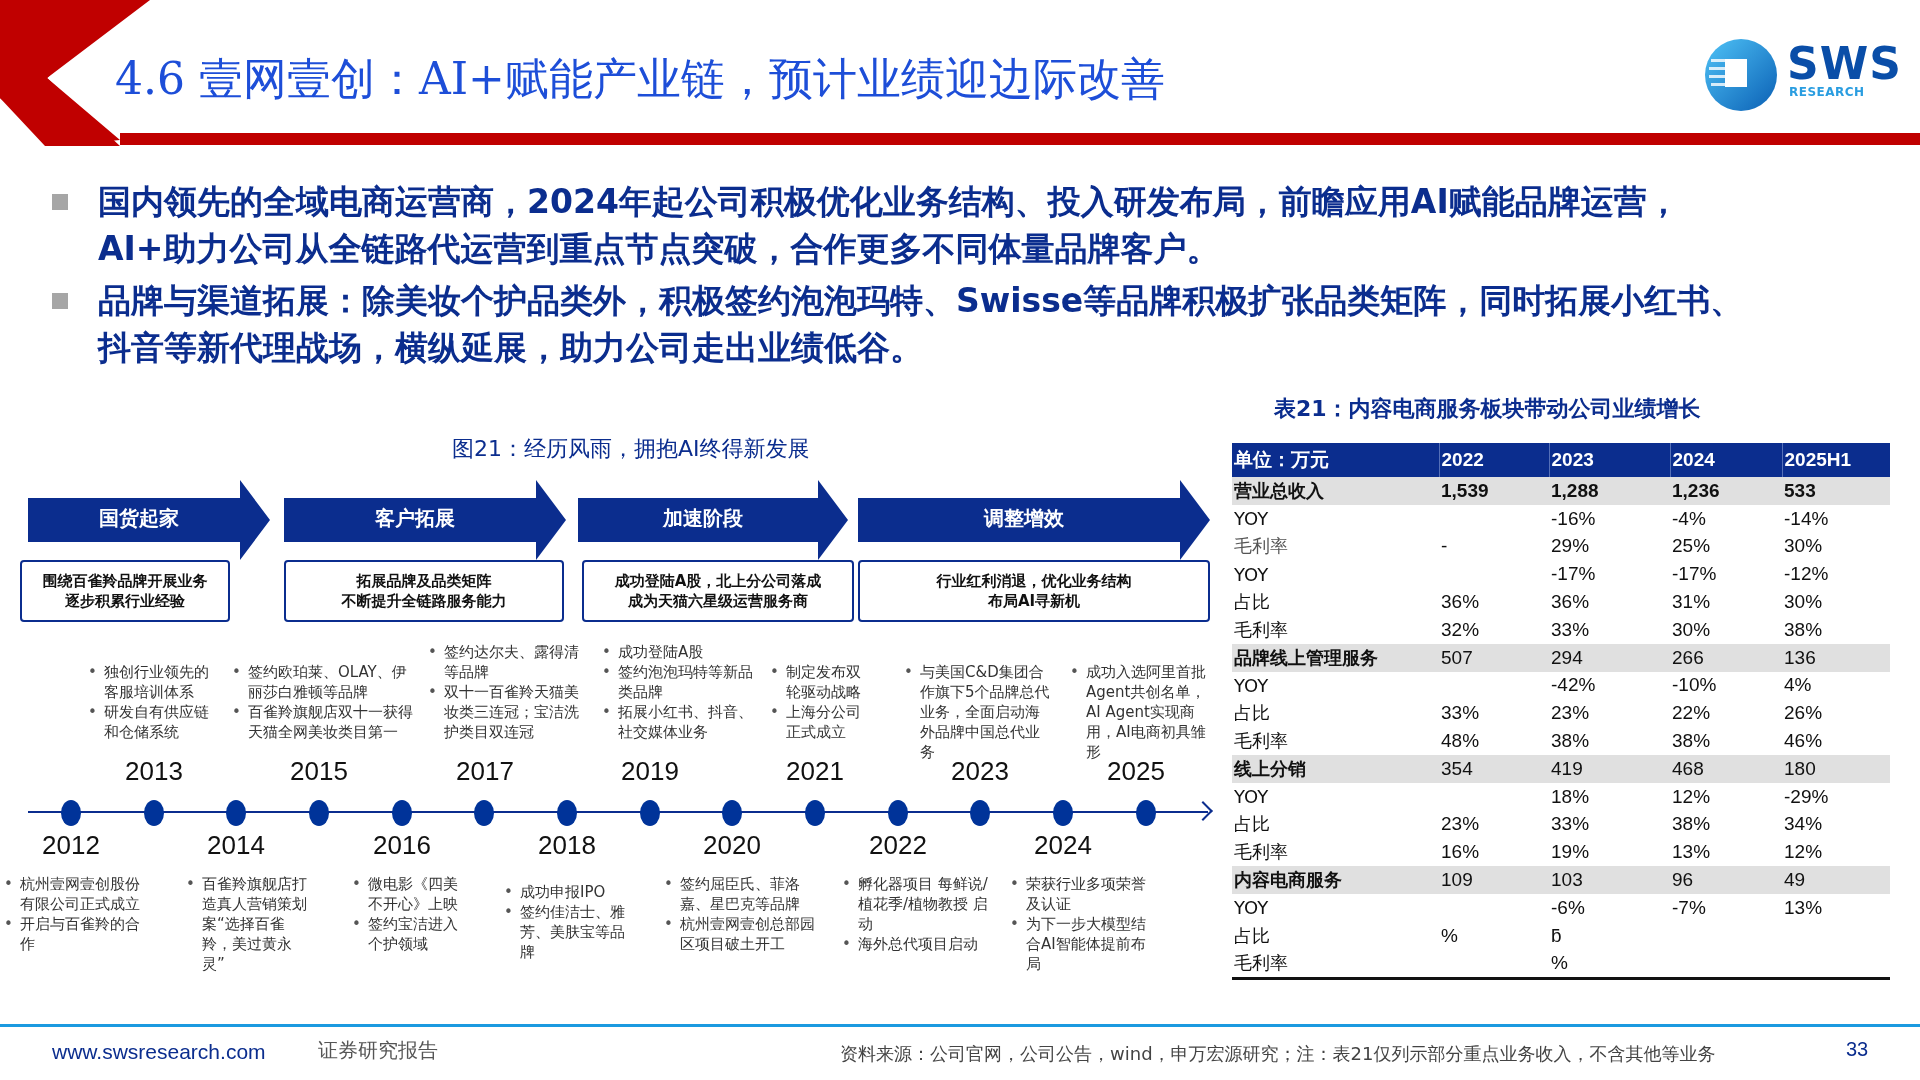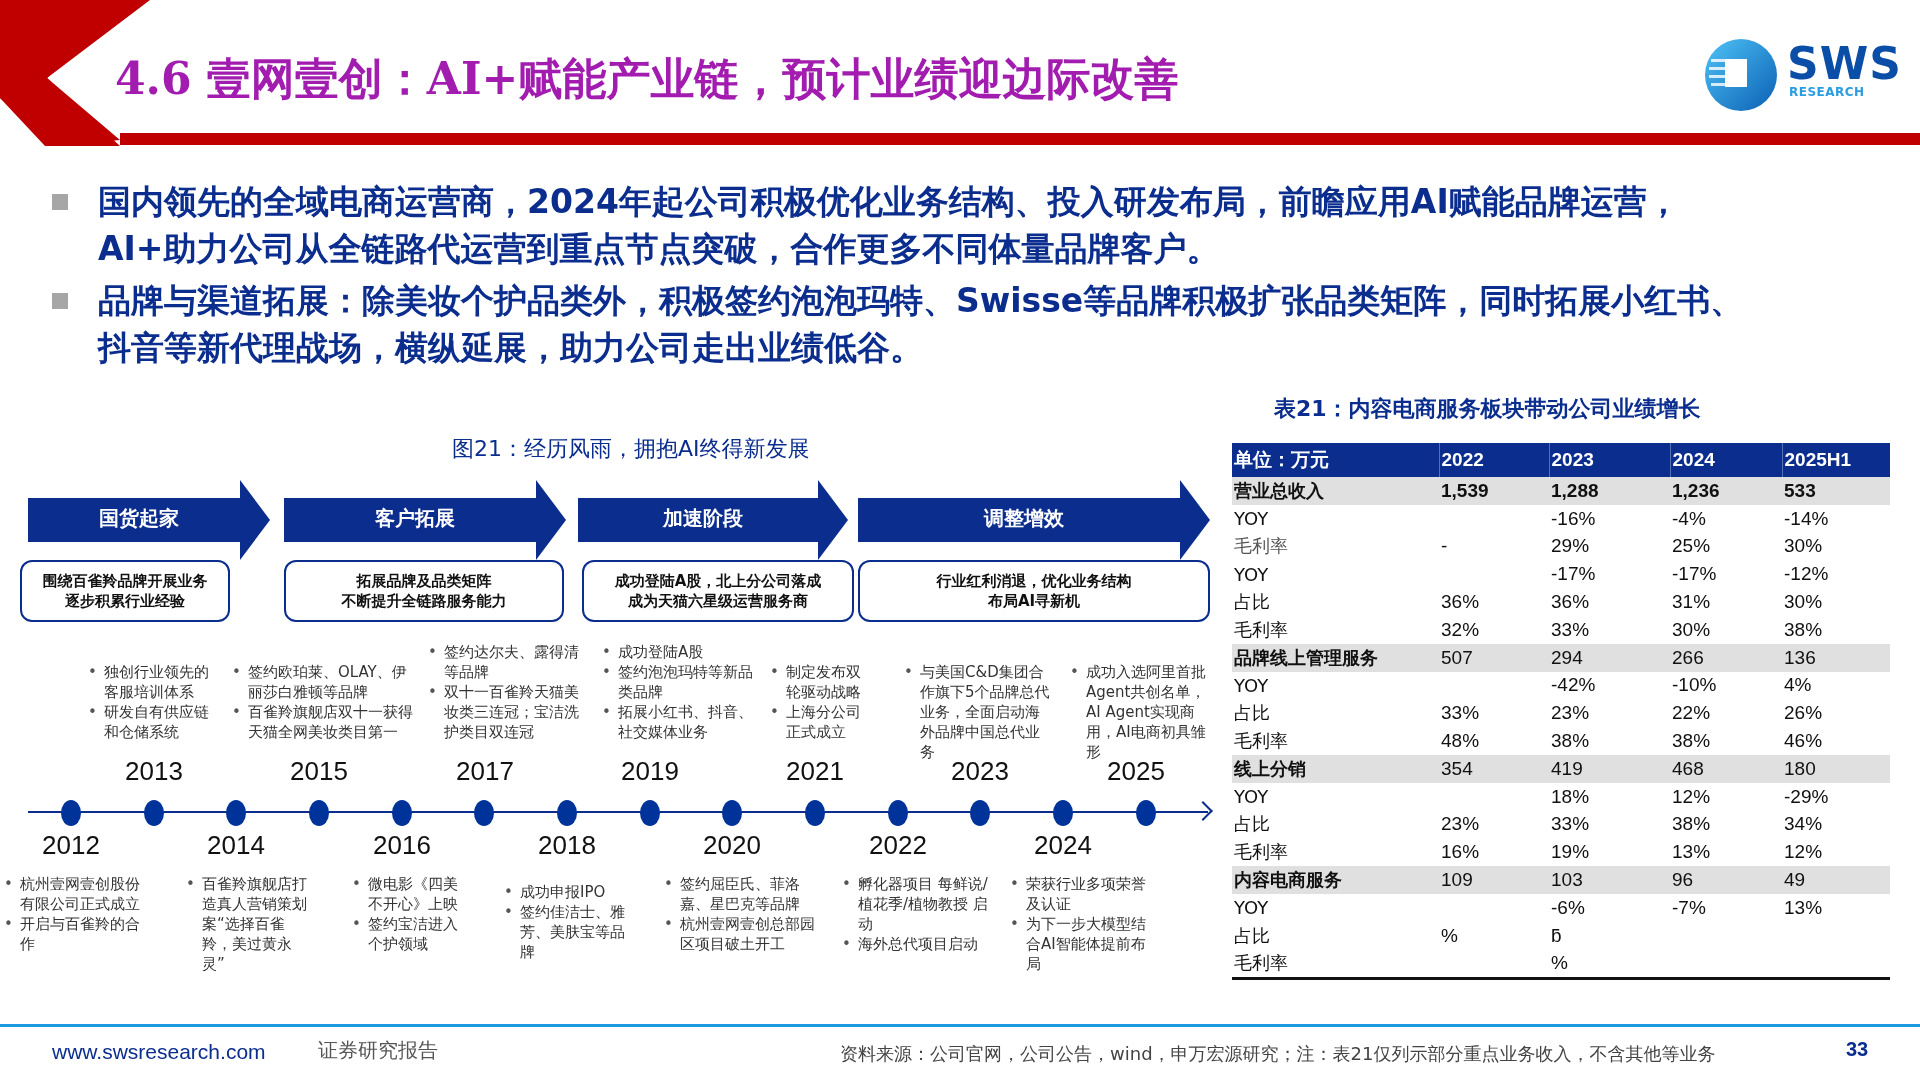--- a/index.html
+++ b/index.html
@@ -1,31 +1,31 @@
 <!DOCTYPE html>
 <html><head>
 <meta charset="utf-8">
 <style>
   html, body { margin:0; padding:0; }
   body { width:1920px; height:1080px; position:relative; overflow:hidden; background:#ffffff; font-family:"Liberation Sans","DejaVu Sans",sans-serif; }
   .abs { position:absolute; }
   
   .red-bar { left:120px; top:133px; width:1800px; height:12px; background:#c00000; }
-  .title { left:115px; top:50px; font-family:"DejaVu Serif","Liberation Serif",serif; font-weight:bold; font-size:44px; color:#a21caf; letter-spacing:0px; white-space:nowrap; }
+  .title { left:115px; top:50px; font-family:"DejaVu Serif","Liberation Serif",serif; font-weight:normal; font-size:44px; color:#1d4ed8; letter-spacing:0px; white-space:nowrap; }
   .logo-text { left:1787px; top:38px; font-family:"DejaVu Sans",sans-serif; font-weight:bold; font-size:44px; color:#0a4ea8; letter-spacing:1px; }
   .logo-sub { left:1789px; top:85px; font-family:"DejaVu Sans",sans-serif; font-weight:bold; font-size:12px; color:#2a9de0; letter-spacing:0.5px; }
   
   .bullet-sq { width:16px; height:16px; background:#a6a6a6; }
   .bullet-text { left:98px; font-family:"DejaVu Sans",sans-serif; font-weight:bold; font-size:33px; color:#0b2d8e; white-space:nowrap; line-height:48px; }
   
   .fig-title { left:452px; top:434px; font-weight:normal; font-size:22px; color:#0b2d8e; white-space:nowrap; font-family:"DejaVu Sans",sans-serif; }
   .arrow { top:480px; height:80px; }
   .arrow svg { display:block; }
   .arrow-label { position:absolute; top:0; height:80px; line-height:76px; text-align:center; color:#ffffff; font-weight:bold; font-size:20px; font-family:"DejaVu Sans",sans-serif; }
-  .stage-box { top:560px; height:62px; border:2px solid #0b2d8e; border-radius:12px; box-sizing:border-box; background:#fff; display:flex; align-items:center; justify-content:center; text-align:center; font-size:15px; font-weight:bold; color:#111; line-height:20px; font-family:"DejaVu Sans",sans-serif; }
+  .stage-box { top:560px; height:62px; border:2px solid #0b2d8e; border-radius:4px; box-sizing:border-box; background:#fff; display:flex; align-items:center; justify-content:center; text-align:center; font-size:15px; font-weight:bold; color:#111; line-height:20px; font-family:"DejaVu Sans",sans-serif; }
   .event { font-size:15px; color:#333; line-height:20px; font-family:"DejaVu Sans",sans-serif; }
   .event ul { margin:0; padding:0; list-style:none; }
   .event li { position:relative; padding-left:16px; }
   .event li::before { content:"•"; position:absolute; left:0; top:0; color:#555; }
   .year { font-size:26px; color:#111; font-family:"Liberation Sans",sans-serif; width:90px; text-align:center; }
   .tl-line { left:28px; top:811px; width:1180px; height:2px; background:#0b2d8e; }
   .tl-node { top:800px; width:20px; height:26px; border-radius:50%; background:#003399; }
   .tl-arrowhead { left:1196px; top:804px; width:12px; height:12px; border-top:2px solid #0b2d8e; border-right:2px solid #0b2d8e; transform:rotate(45deg); }
   
   .tbl-title { left:1274px; top:394px; font-weight:bold; font-size:22px; color:#0b2d8e; white-space:nowrap; font-family:"DejaVu Sans",sans-serif; }
@@ -41,21 +41,21 @@
   .tbl td.c3, .tbl th.c3 { width:118px; }
   .tbl td.c4, .tbl th.c4 { width:109px; }
   .tbl tr.sub td:first-child { font-family:"DejaVu Sans",sans-serif; font-size:18px; }
   .tbl tr.sub td.lbl-light { color:#555; }
   .tbl tbody tr:last-child td { border-bottom:3px solid #111; }
   
   .foot-line { left:0; top:1024px; width:1920px; height:3px; background:#1b9ae0; }
   .foot-url { left:52px; top:1040px; font-size:21px; color:#0b2d8e; font-family:"Liberation Sans",sans-serif; }
   .foot-label { left:318px; top:1037px; font-size:20px; color:#555; font-family:"DejaVu Sans",sans-serif; }
   .foot-source { left:800px; top:1042px; font-size:18px; color:#444; white-space:nowrap; font-family:"DejaVu Sans",sans-serif;margin-left:40px; }
-  .foot-page { left:1846px; top:1038px; font-size:20px; color:#0b2d8e; font-family:"Liberation Sans",sans-serif;font-weight:bold; }
+  .foot-page { left:1846px; top:1038px; font-size:20px; color:#0b2d8e; font-family:"Liberation Sans",sans-serif; }
 </style>
 </head>
 <body>
 
 <svg class="abs" style="left:0;top:0" width="160" height="146" viewBox="0 0 160 146">
   <polygon points="0,0 150,0 47,78 120,140 60,146 0,98" fill="#c00000"></polygon>
   <polygon points="0,32 0,98 45,146 120,146 47,78 130,0 60,0" fill="#c00000"></polygon>
 </svg>
 <div class="abs red-bar"></div>
 <div class="abs title">4.6 壹网壹创：AI+赋能产业链，预计业绩迎边际改善</div>

